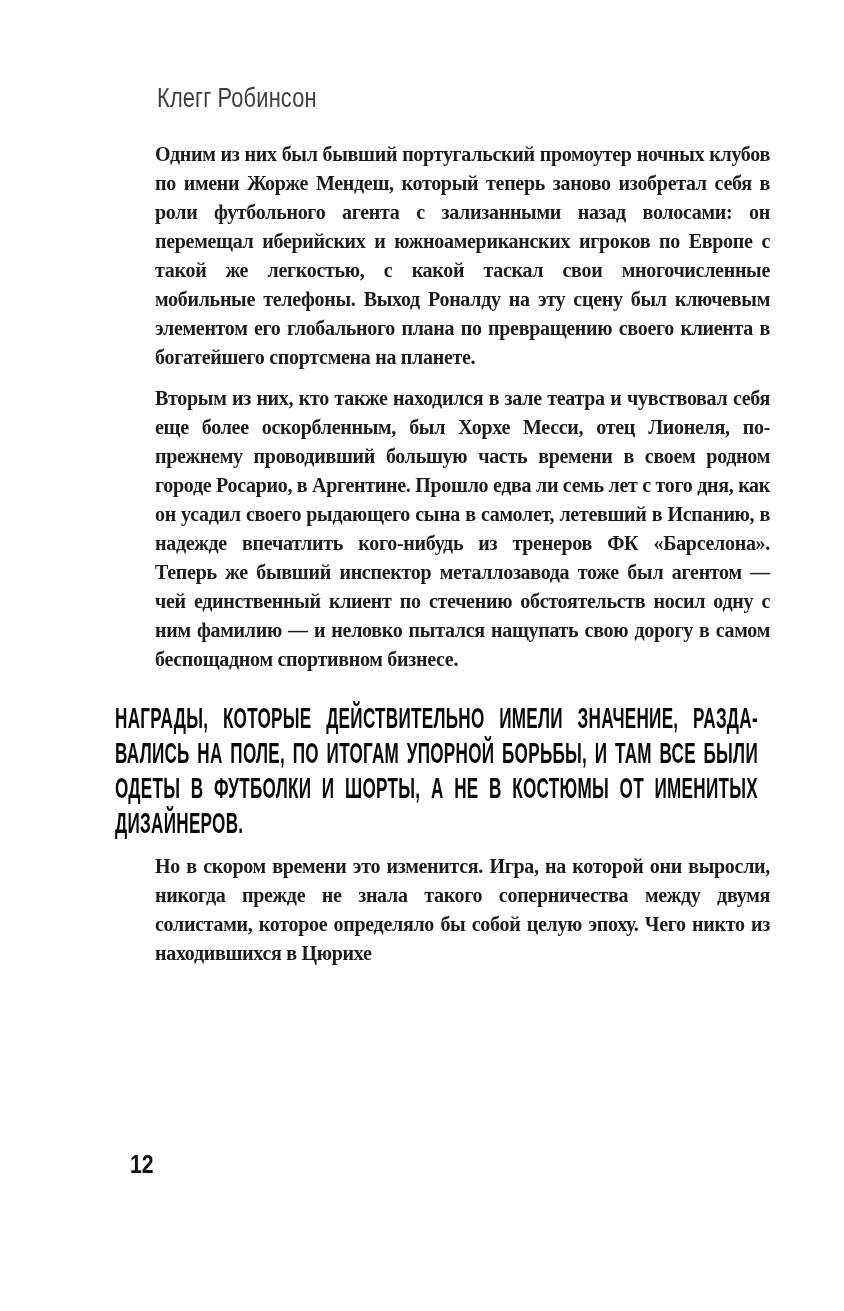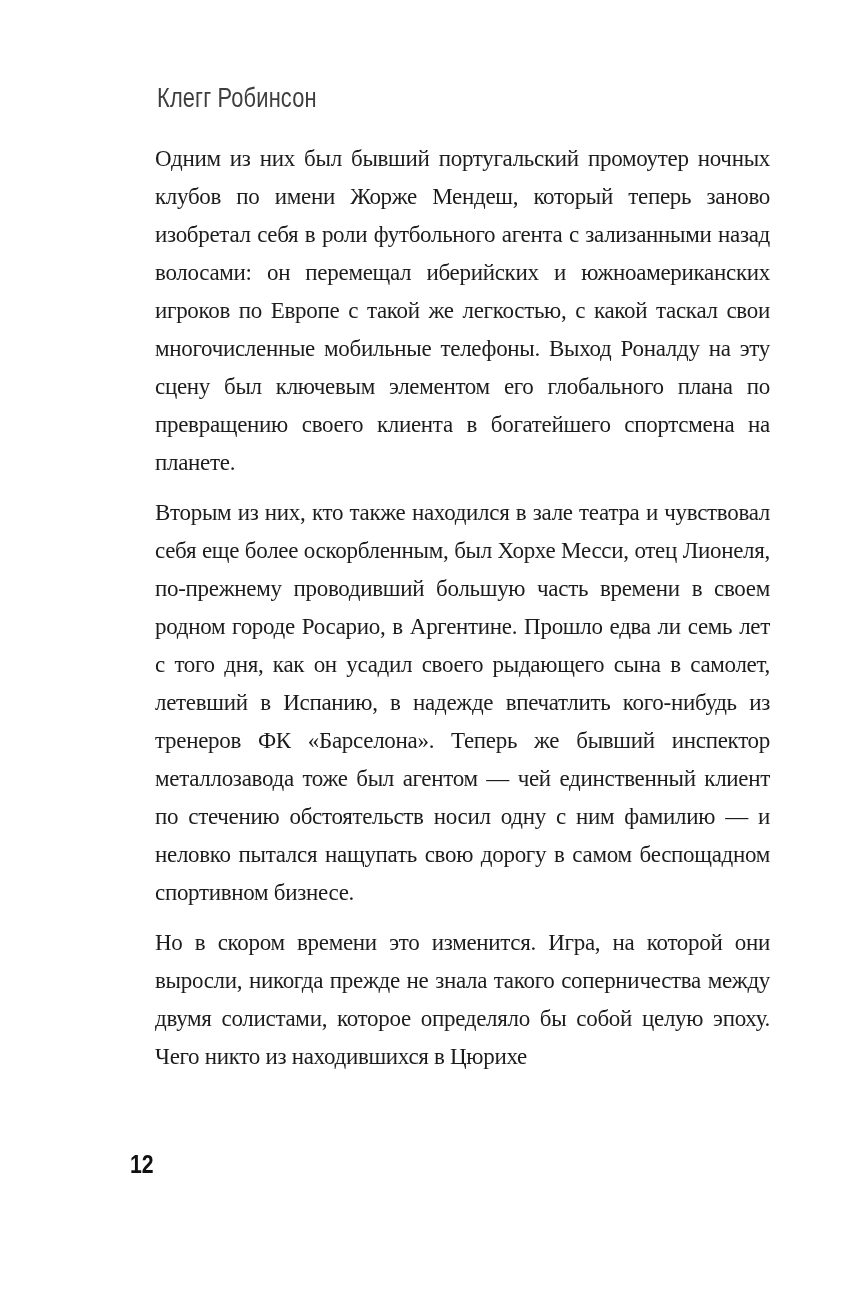--- a/index.html
+++ b/index.html
@@ -39,24 +39,25 @@
   .content {
     position: absolute;
     left: 115px;
     top: 140px;
     width: 655px;
   }
   .body-para {
     margin: 0 0 12px 40px;
     width: 615px;
     text-align: justify;
-    font-size: 23px;
-    line-height: 38px;
+    font-size: 20px;
+    line-height: 29px;
     letter-spacing: -0.3px;
     color: #1c1c1c;
+    font-weight: bold;
   }
   .body-para:last-child { margin-bottom: 12px; }
   
   .subhead {
     margin: 26px 0 12px 0;
     height: 140px;
   }
   .subhead-inner {
     width: 1128px;               
     transform: scaleX(0.57);
@@ -99,20 +100,28 @@
     <span class="rh-inner">Клегг Робинсон</span>
   </div>
 
   <main class="content">
 
     <p class="body-para">Одним из них был бывший португальский промоутер ноч­ных клубов по имени Жорже Мендеш, который теперь заново изобретал себя в роли футбольного агента с за­лизанными назад волосами: он перемещал иберийских и южноамериканских игроков по Европе с такой же лег­костью, с какой таскал свои многочисленные мобильные телефоны. Выход Роналду на эту сцену был ключевым элементом его глобального плана по превращению своего клиента в богатейшего спортсмена на планете.</p>
 
     <p class="body-para">Вторым из них, кто также находился в зале театра и чув­ствовал себя еще более оскорбленным, был Хорхе Месси, отец Лионеля, по-прежнему проводивший большую часть времени в своем родном городе Росарио, в Аргентине. Прошло едва ли семь лет с того дня, как он усадил своего рыдающего сына в самолет, летевший в Испанию, в наде­жде впечатлить кого-нибудь из тренеров ФК «Барселона». Теперь же бывший инспектор металлозавода тоже был агентом — чей единственный клиент по стечению обстоя­тельств носил одну с ним фамилию — и неловко пытался нащупать свою дорогу в самом беспощадном спортивном бизнесе.</p>
 
 
+    <section class="subhead">
+      <div class="subhead-inner">
+        <div class="subhead-line j">НАГРАДЫ, КОТОРЫЕ ДЕЙСТВИТЕЛЬНО ИМЕЛИ ЗНАЧЕНИЕ, РАЗДА-</div>
+        <div class="subhead-line j">ВАЛИСЬ НА ПОЛЕ, ПО ИТОГАМ УПОРНОЙ БОРЬБЫ, И ТАМ ВСЕ БЫЛИ</div>
+        <div class="subhead-line j">ОДЕТЫ В ФУТБОЛКИ И ШОРТЫ, А НЕ В КОСТЮМЫ ОТ ИМЕНИТЫХ</div>
+        <div class="subhead-line">ДИЗАЙНЕРОВ.</div>
+      </div>
+    </section>
 
     <p class="body-para">Но в скором времени это изменится. Игра, на которой они выросли, никогда прежде не знала такого соперниче­ства между двумя солистами, которое определяло бы со­бой целую эпоху. Чего никто из находившихся в Цюрихе</p>
 
   </main>
 
   <div class="page-number">
     <span class="pn-inner">12</span>
   </div>
 
 </div>

